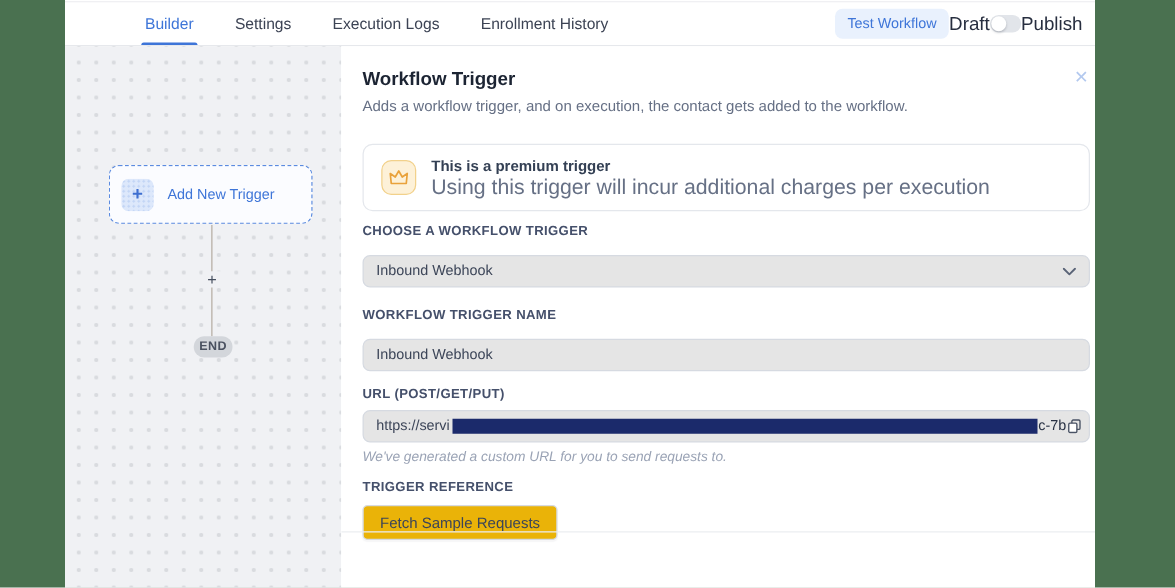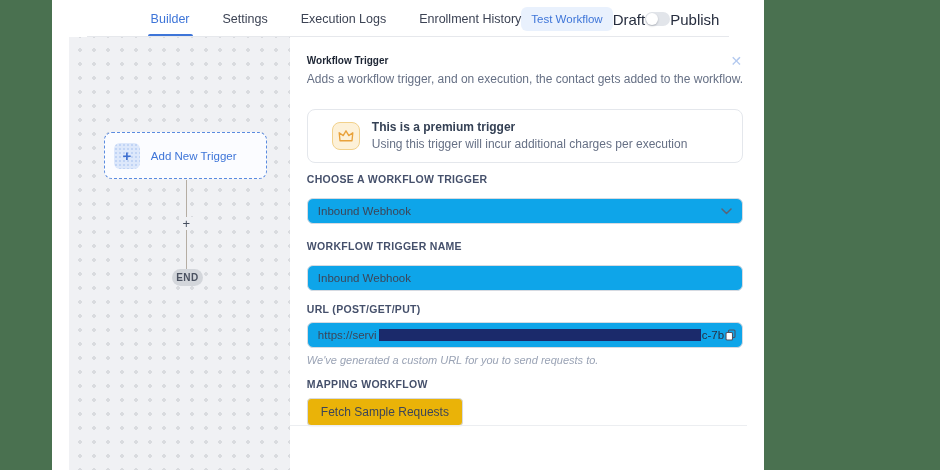--- a/index.html
+++ b/index.html
@@ -5,23 +5,23 @@
   * { box-sizing: border-box; margin: 0; padding: 0; }
   html, body { width: 940px; height: 470px; }
   body {
     font-family: "Liberation Sans", sans-serif;
     background: #4a7150;
     position: relative;
     overflow: hidden;
   }
   .app {
     position: absolute; left: 52px; top: 0;
-    width: 712px; height: 470px;
+    width: 824px; height: 470px;
     background: #ffffff;
-    display: flex; flex-direction: column; align-items: center;
+    display: flex; flex-direction: column;
   }
   
   .topgap { height: 2px; background: #fff; border-bottom: 1px solid #ececef; }
   .header {
     height: 35px; background: #fff;
     border-bottom: 1px solid #e6e8ec;
     display: flex; align-items: stretch;
     flex-shrink: 0;
   }
   .tabs { display: flex; gap: 33px; margin-left: 64px; }
@@ -96,52 +96,52 @@
     background: #d3d6db; color: #4a5160;
     font-size: 10px; font-weight: bold; letter-spacing: .4px;
     display: flex; align-items: center; justify-content: center;
   }
   
   .panel {
     flex: 1; background: #fff; position: relative;
     padding: 0 4px 0 17px; overflow: hidden;
   }
   .panel-header { margin-top: 18px; }
-  .panel-title { font-size: 10px; font-weight: bold; color: #1c2433; }
+  .panel-title { font-size: 15px; font-weight: bold; color: #1c2433; }
   .close-x {
     position: absolute; right: 5px; top: 17px;
     color: #b3c9ef; font-size: 14px; line-height: 1; cursor: pointer;
   }
   .panel-subtitle { margin-top: 6px; font-size: 12px; color: #667085; line-height: 15px; }
   .premium-banner {
     margin-top: 22px; border: 1px solid #e4e7ec; border-radius: 8px;
-    padding: 10px 24px; display: flex; align-items: center; gap: 12px;
+    padding: 10px 14px; display: flex; align-items: center; gap: 12px;
     background: #fff;
   }
   .crown-badge {
     width: 28px; height: 28px; border-radius: 8px; flex-shrink: 0;
     background: #fdf1d8; border: 1px solid #f2d18b;
     display: flex; align-items: center; justify-content: center;
   }
   .premium-title { font-size: 12px; font-weight: bold; color: #344054; line-height: 15px; }
-  .premium-sub { font-size: 12px; color: #667085; line-height: 16px; margin-top: 1px; }
+  .premium-sub { font-size: 17px; color: #667085; line-height: 16px; margin-top: 1px; }
   .field-label {
     font-size: 10.5px; font-weight: bold; color: #45506b;
     letter-spacing: .3px; line-height: 12px;
   }
   .lbl-trigger { margin-top: 10px; }
   .lbl-name    { margin-top: 16px; }
   .lbl-url     { margin-top: 12px; }
   .lbl-mapping { margin-top: 12px; }
   .input-box {
     margin-top: 13px; height: 26px;
     border: 1px solid #d6dae1; border-radius: 6px;
     display: flex; align-items: center;
     padding: 0 10px; font-size: 11.5px; color: #3c4558;
-    background: #0ea5e9;
+    background: #e5e5e5;
   }
   .select-box { justify-content: space-between; cursor: pointer; }
   .url-box { margin-top: 7px; padding-right: 6px; cursor: text; }
   .redaction-bar {
     flex: 1; height: 12px; background: #1b2a6b;
     margin: 0 1px 0 2px; align-self: center;
   }
   .url-suffix { color: #273043; }
   .copy-icon { margin-left: 1px; display: flex; align-items: center; cursor: pointer; }
   .helper-text {
@@ -238,19 +238,19 @@
         <span class="url-suffix">c-7b</span>
         <span class="copy-icon">
           <svg width="11" height="12" viewBox="0 0 11 12">
             <rect x="3.5" y="1" width="6.5" height="7.5" rx="1" fill="none" stroke="#4a5365" stroke-width="1.1"></rect>
             <rect x="1" y="3.5" width="6.5" height="7.5" rx="1" fill="#fff" stroke="#4a5365" stroke-width="1.1"></rect>
           </svg>
         </span>
       </div>
       <div class="helper-text">We've generated a custom URL for you to send requests to.</div>
 
-      <div class="field-label lbl-mapping">MAPPING WORKFLOW</div>
+      <div class="field-label lbl-mapping">TRIGGER REFERENCE</div>
       <button class="fetch-btn">Fetch Sample Requests</button>
 
       <div class="bottom-divider"></div>
     </div>
   </div>
 </div>
 
 </body></html>

